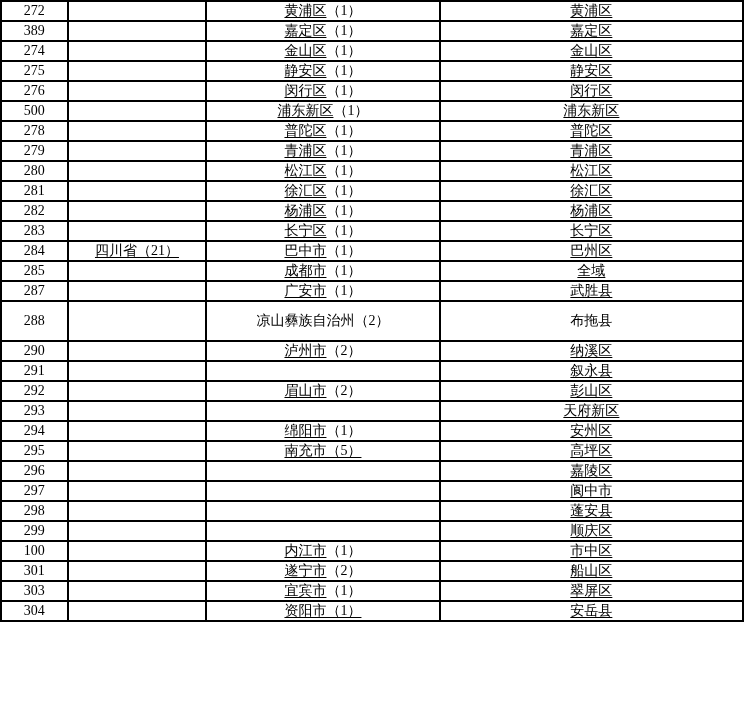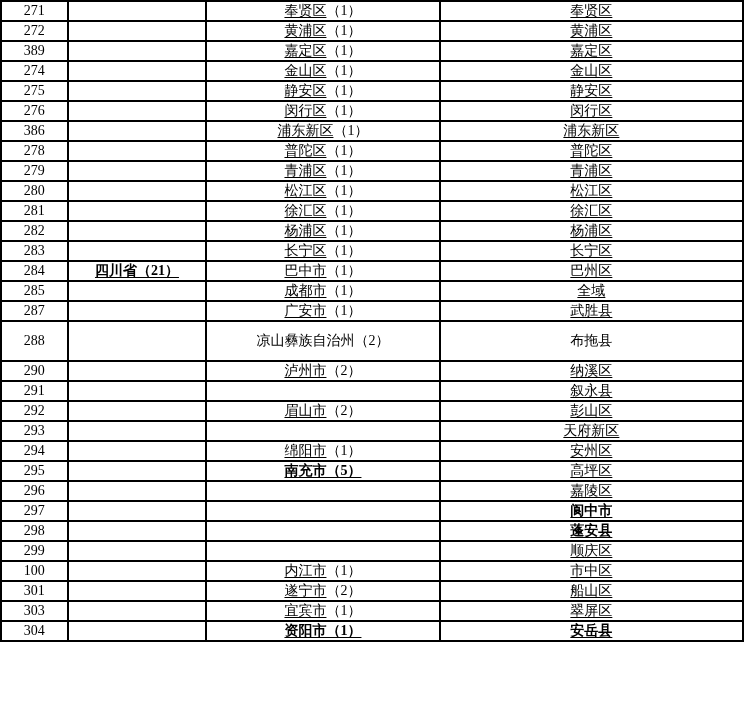--- a/index.html
+++ b/index.html
@@ -27,41 +27,35 @@
     text-align: center;
     vertical-align: middle;
     overflow: hidden;
     white-space: nowrap;
     line-height: 1.1;
   }
   tr.tall td {
     height: 38px;
     margin-left: 30px;
   }
-  .b { font-weight: bold; }
+  .b { font-weight: normal; }
   .ul { text-decoration: underline; text-underline-offset: 2px; }
 </style>
 </head>
 <body>
 
 <table class="region-table">
   <colgroup>
     <col style="width:66px">
     <col style="width:137px">
     <col style="width:231px">
     <col style="width:300px">
   </colgroup>
   <tbody id="table-body">
       <tr>
-        <td>271</td>
-        <td></td>
-        <td><span class="ul">奉贤区</span>（1）</td>
-        <td><span class="ul">奉贤区</span></td>
-      </tr>
-      <tr>
         <td>272</td>
         <td></td>
         <td><span class="ul">黄浦区</span>（1）</td>
         <td><span class="ul">黄浦区</span></td>
       </tr>
       <tr>
         <td>389</td>
         <td></td>
         <td><span class="ul">嘉定区</span>（1）</td>
         <td><span class="ul">嘉定区</span></td>
@@ -78,21 +72,21 @@
         <td><span class="ul">静安区</span>（1）</td>
         <td><span class="ul">静安区</span></td>
       </tr>
       <tr>
         <td>276</td>
         <td></td>
         <td><span class="ul">闵行区</span>（1）</td>
         <td><span class="ul">闵行区</span></td>
       </tr>
       <tr>
-        <td>386</td>
+        <td>500</td>
         <td></td>
         <td><span class="ul">浦东新区</span>（1）</td>
         <td><span class="ul">浦东新区</span></td>
       </tr>
       <tr>
         <td>278</td>
         <td></td>
         <td><span class="ul">普陀区</span>（1）</td>
         <td><span class="ul">普陀区</span></td>
       </tr>

